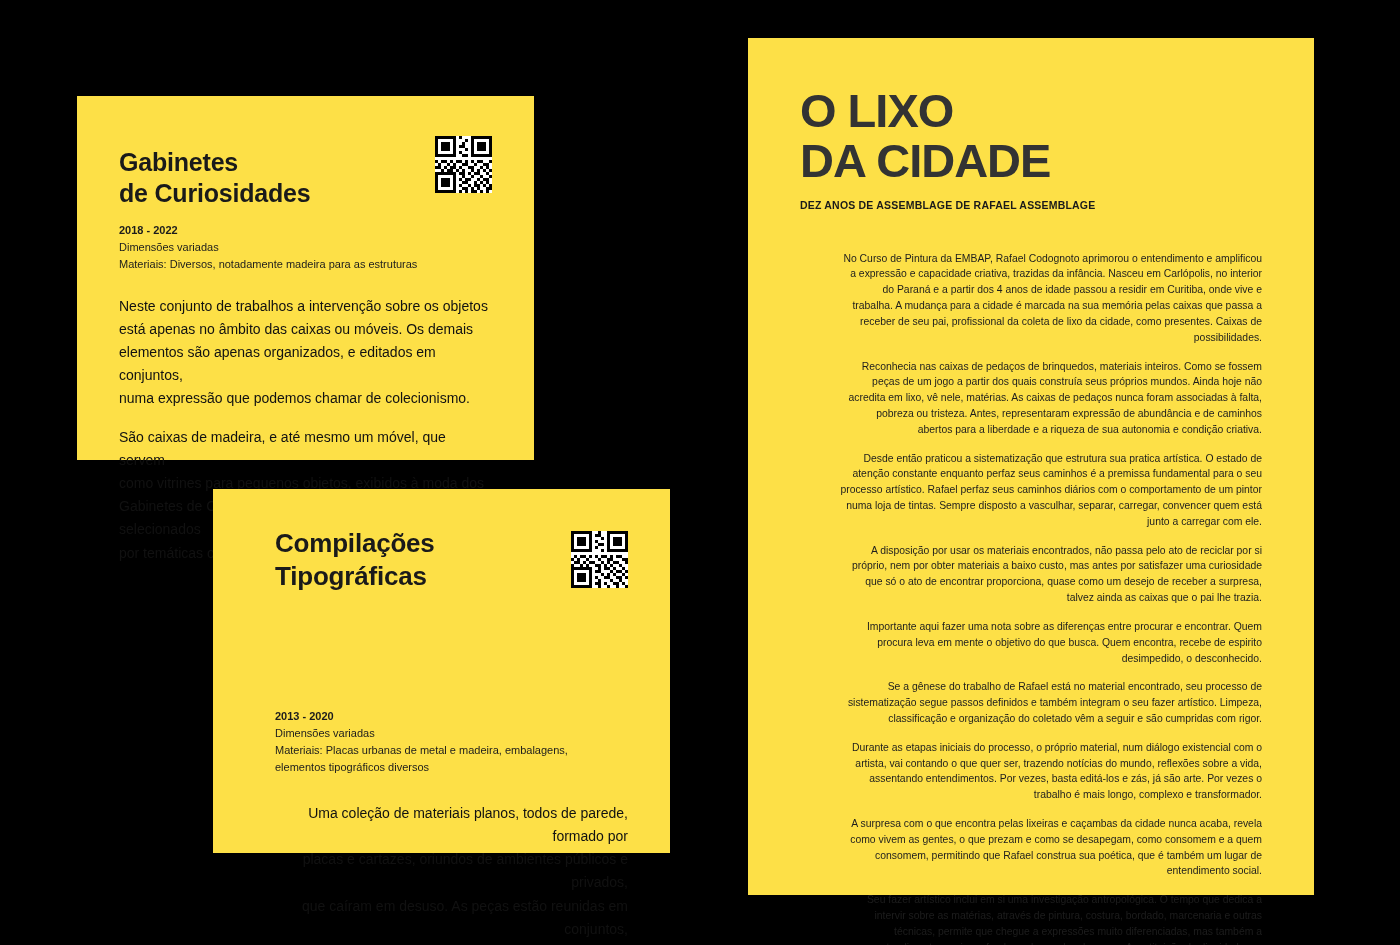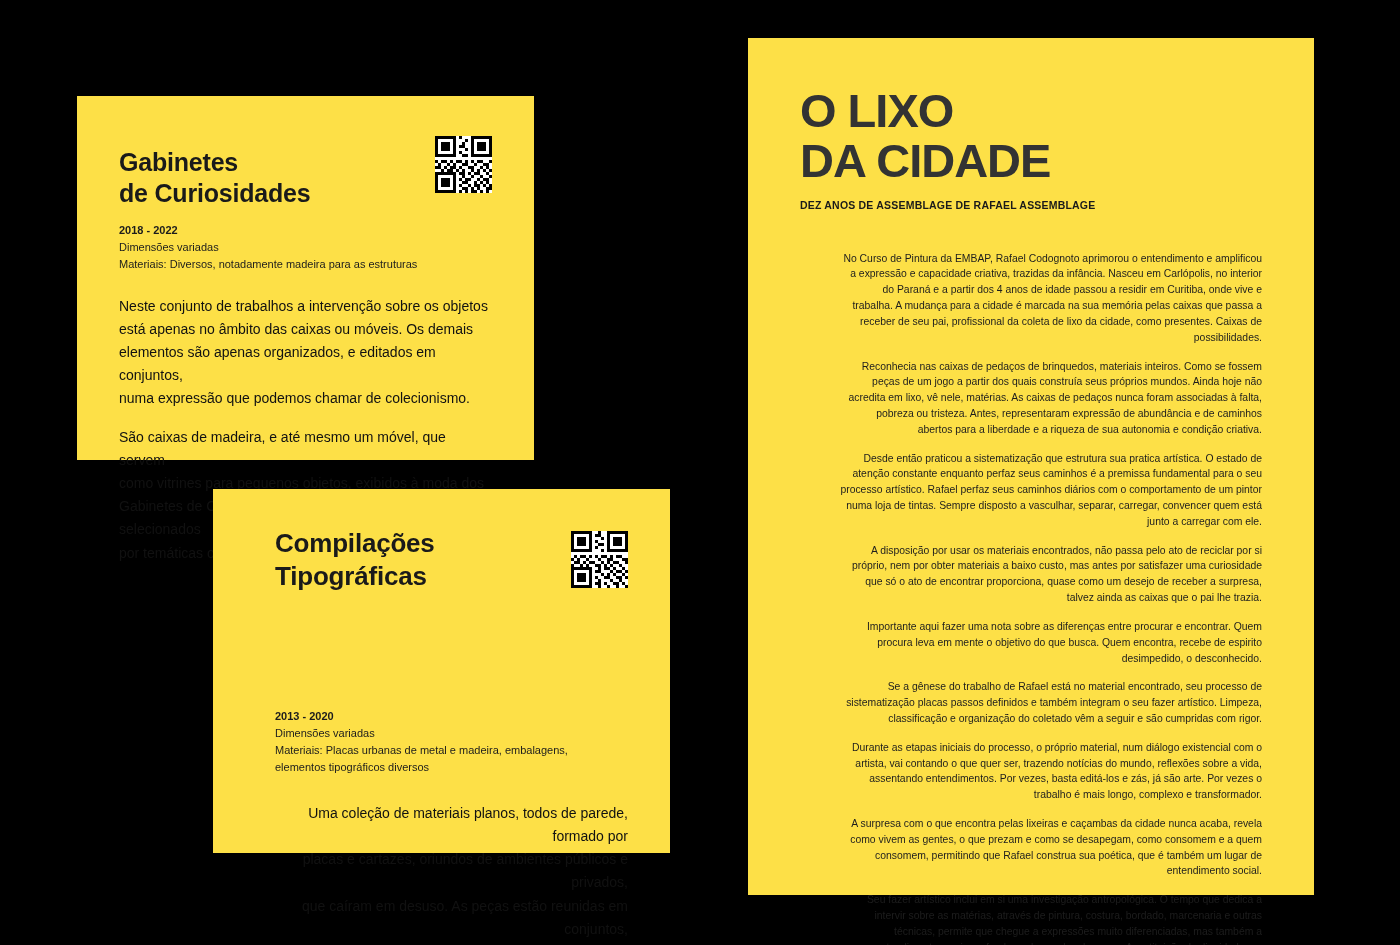--- a/index.html
+++ b/index.html
@@ -342,20 +342,20 @@
   <h1 class="poster-title">O LIXO
 DA CIDADE</h1>
   <div class="poster-sub">DEZ ANOS DE ASSEMBLAGE DE RAFAEL ASSEMBLAGE</div>
 
   <div class="poster-body">
     <p>No Curso de Pintura da EMBAP, Rafael Codognoto aprimorou o entendimento e amplificou a expressão e capacidade criativa, trazidas da infância. Nasceu em Carlópolis, no interior do Paraná e a partir dos 4 anos de idade passou a residir em Curitiba, onde vive e trabalha. A mudança para a cidade é marcada na sua memória pelas caixas que passa a receber de seu pai, profissional da coleta de lixo da cidade, como presentes. Caixas de possibilidades.</p>
     <p>Reconhecia nas caixas de pedaços de brinquedos, materiais inteiros. Como se fossem peças de um jogo a partir dos quais construía seus próprios mundos. Ainda hoje não acredita em lixo, vê nele, matérias. As caixas de pedaços nunca foram associadas à falta, pobreza ou tristeza. Antes, representaram expressão de abundância e de caminhos abertos para a liberdade e a riqueza de sua autonomia e condição criativa.</p>
     <p>Desde então praticou a sistematização que estrutura sua pratica artística. O estado de atenção constante enquanto perfaz seus caminhos é a premissa fundamental para o seu processo artístico. Rafael perfaz seus caminhos diários com o comportamento de um pintor numa loja de tintas. Sempre disposto a vasculhar, separar, carregar, convencer quem está junto a carregar com ele.</p>
     <p>A disposição por usar os materiais encontrados, não passa pelo ato de reciclar por si próprio, nem por obter materiais a baixo custo, mas antes por satisfazer uma curiosidade que só o ato de encontrar proporciona, quase como um desejo de receber a surpresa, talvez ainda as caixas que o pai lhe trazia.</p>
     <p>Importante aqui fazer uma nota sobre as diferenças entre procurar e encontrar. Quem procura leva em mente o objetivo do que busca. Quem encontra, recebe de espirito desimpedido, o desconhecido.</p>
-    <p>Se a gênese do trabalho de Rafael está no material encontrado, seu processo de sistematização placas passos definidos e também integram o seu fazer artístico. Limpeza, classificação e organização do coletado vêm a seguir e são cumpridas com rigor.</p>
+    <p>Se a gênese do trabalho de Rafael está no material encontrado, seu processo de sistematização segue passos definidos e também integram o seu fazer artístico. Limpeza, classificação e organização do coletado vêm a seguir e são cumpridas com rigor.</p>
     <p>Durante as etapas iniciais do processo, o próprio material, num diálogo existencial com o artista, vai contando o que quer ser, trazendo notícias do mundo, reflexões sobre a vida, assentando entendimentos. Por vezes, basta editá-los e zás, já são arte. Por vezes o trabalho é mais longo, complexo e transformador.</p>
     <p>A surpresa com o que encontra pelas lixeiras e caçambas da cidade nunca acaba, revela como vivem as gentes, o que prezam e como se desapegam, como consomem e a quem consomem, permitindo que Rafael construa sua poética, que é também um lugar de entendimento social.</p>
     <p>Seu fazer artístico inclui em si uma investigação antropológica. O tempo que dedica a intervir sobre as matérias, através de pintura, costura, bordado, marcenaria e outras técnicas, permite que chegue a expressões muito diferenciadas, mas também a entendimentos mais profundos sobre a alma humana. A restituição da dignidade e a denúncia da dor são elementos que atravessam todo o trabalho de Rafael.</p>
 
   </div>
 
 </div>
 
 </body></html>

